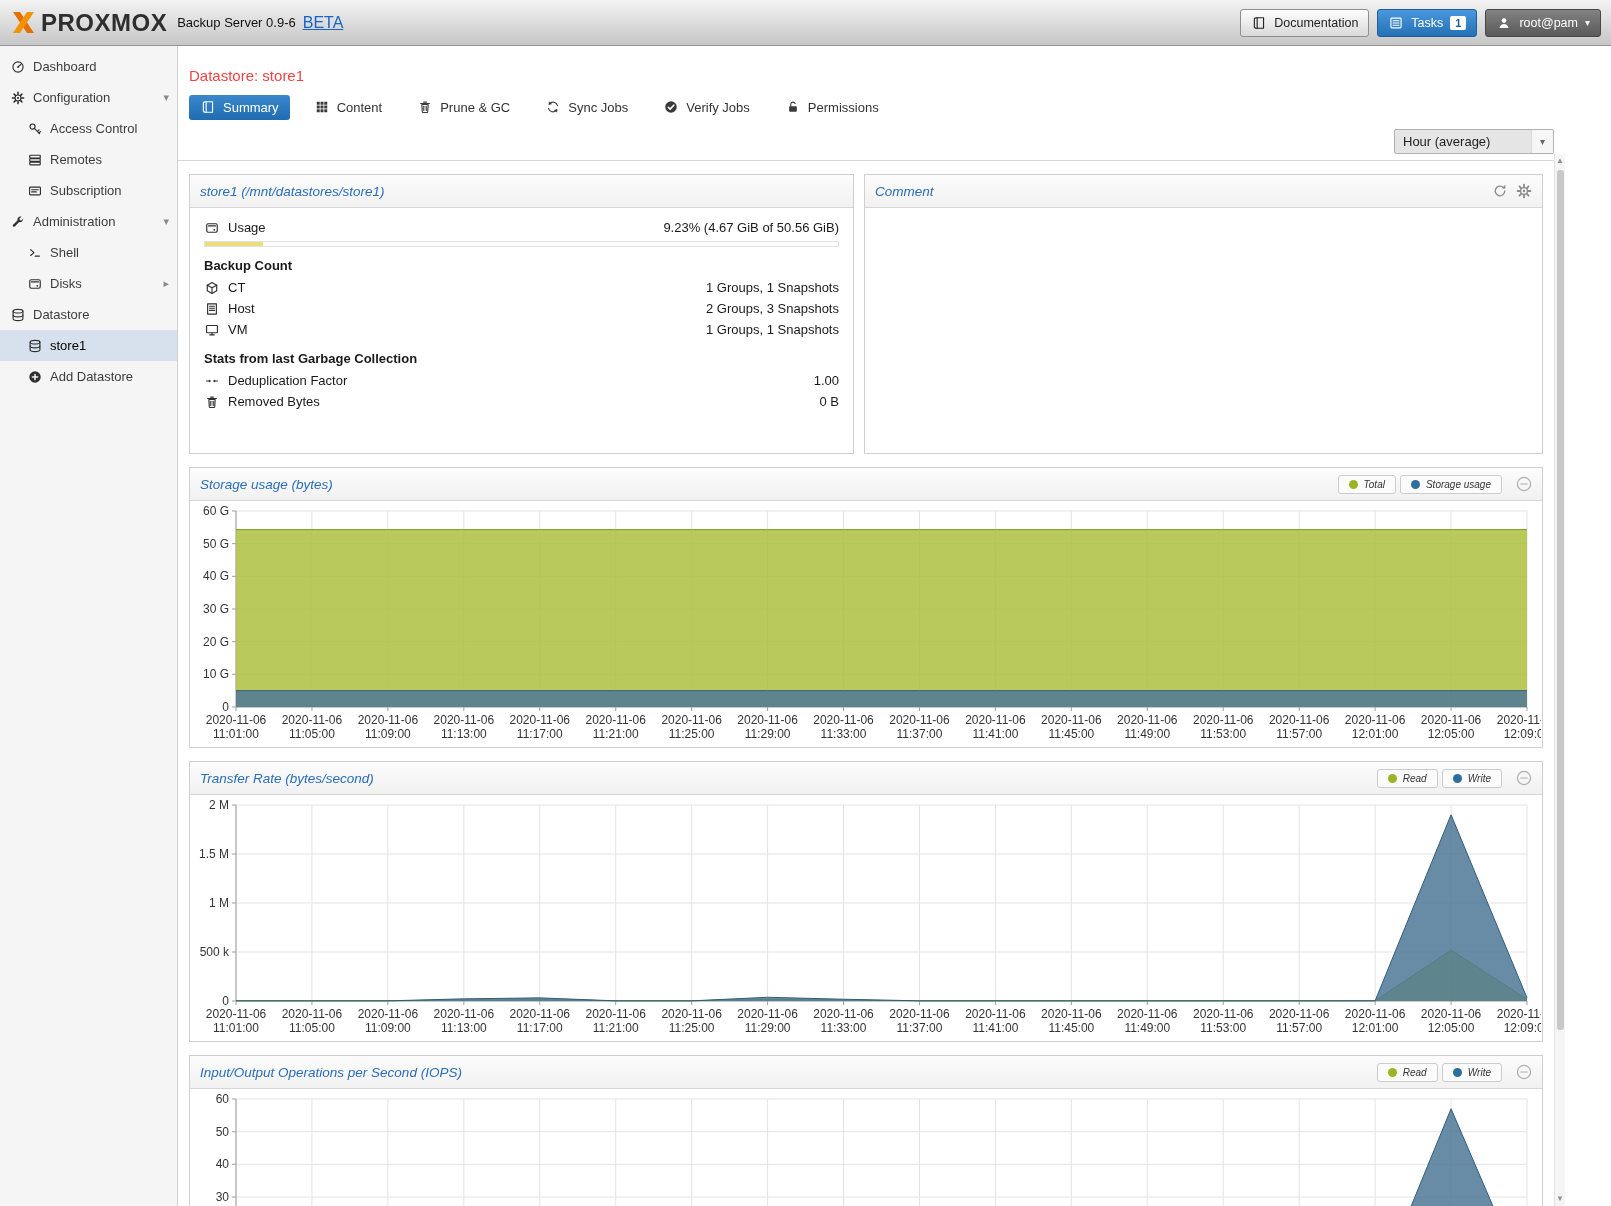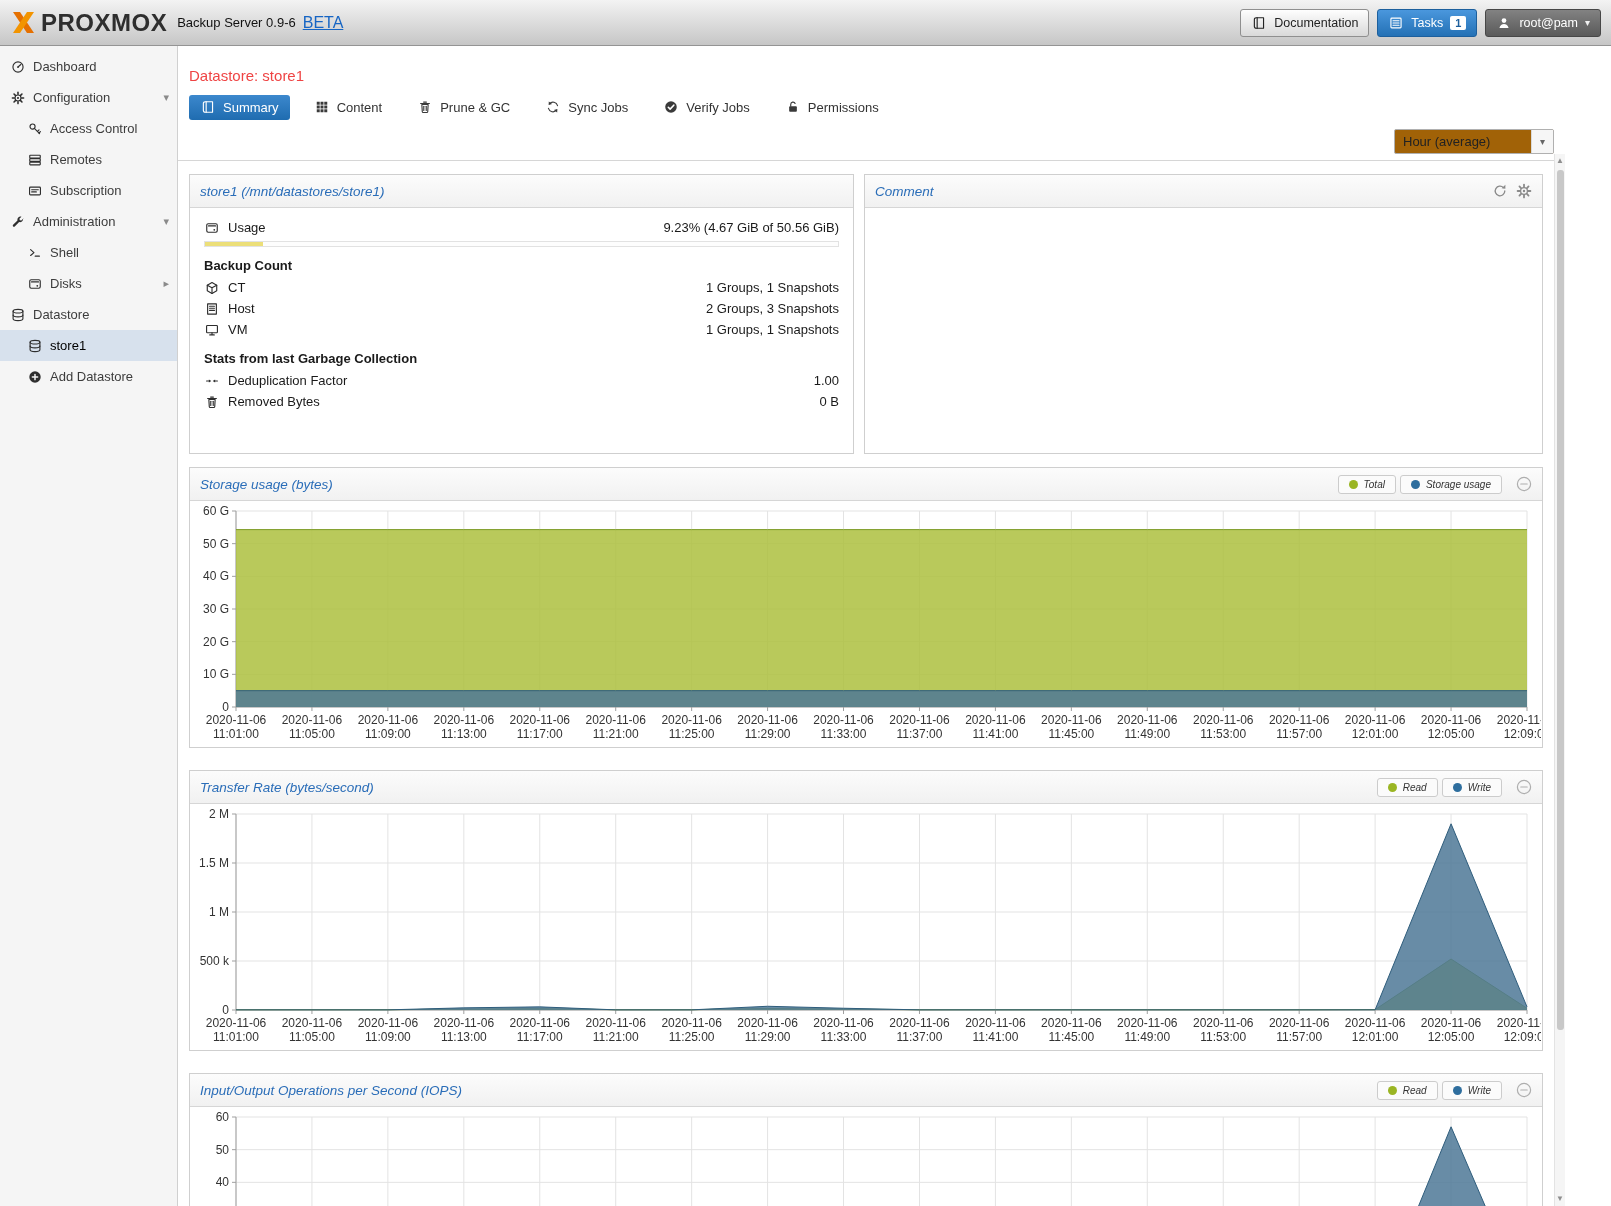--- a/index.html
+++ b/index.html
@@ -38,21 +38,21 @@
   
   .main{position:absolute;top:46px;left:178px;right:0;bottom:0;background:#fff;overflow:hidden;}
   .page-title{padding:13px 7px 9px 11px;color:#ef4444;font-size:15px;margin-top:8px;}
   .tabbar{display:flex;align-items:center;gap:13px;padding-left:11px;height:28px;}
   .tab{display:flex;align-items:center;gap:7px;padding:5px 11px;border-radius:3px;color:#333;cursor:pointer;}
   .tab .ic{color:#3a3a3a;}
   .tab.active{background:linear-gradient(#3c88cd,#1f6cb0);color:#fff;}
   .tab.active .ic{color:#fff;}
   .toolbar{height:40px;border-bottom:1px solid #d6d6d6;position:relative;width:1376px;}
   .combo{position:absolute;top:8px;left:1216px;width:160px;height:25px;border:1px solid #b0b0b0;
-    border-radius:2px;background:#a16207;display:flex;align-items:center;font-size:13px;color:#222;cursor:pointer;}
+    border-radius:2px;background:#e5e5e5;display:flex;align-items:center;font-size:13px;color:#222;cursor:pointer;}
   .combo-label{padding-left:8px;flex:1;}
   .combo-trigger{width:22px;height:100%;border-left:1px solid #d9d9d9;background:#f6f6f6;
     display:flex;align-items:center;justify-content:center;color:#666;font-size:10px;}
 
   .scroll{width:1376px;padding:13px 11px 0 11px;}
   .row1{display:flex;gap:10px;margin-bottom:13px;}
   .panel{border:1px solid #cfcfcf;background:#fff;}
   .panel-a{width:665px;height:280px;}
   .panel-b{flex:1;height:280px;}
   .panel-header{height:33px;display:flex;align-items:center;padding:0 10px;
@@ -60,21 +60,21 @@
   .panel-title{color:#2a6db8;font-size:13.5px;}
   .hdr-icons{margin-left:auto;display:flex;gap:8px;color:#8a8a8a;}
   .hdr-icons .ic{color:#8a8a8a;cursor:pointer;}
   .panel-body{padding:9px 14px;}
   .info-row{display:flex;align-items:center;gap:8px;padding:3px 0;}
   .info-value{margin-left:auto;}
   .sec-title{font-weight:bold;margin:11px 0 4px;}
   .progress{height:6px;border:1px solid #e2e2e2;background:#fdfdfd;margin:3px 0 5px;}
   .progress-fill{height:100%;background:#ecdf79;}
 
-  .chart-panel{margin-bottom:22px;text-align:right;}
+  .chart-panel{margin-bottom:13px;text-align:right;}
   .legend{margin-left:auto;display:flex;align-items:center;gap:4px;}
   .legend-item{display:flex;align-items:center;gap:6px;border:1px solid #ccc;background:#fbfbfb;
     border-radius:3px;padding:3px 10px;font-size:10px;color:#333;cursor:pointer;}
   .dot{width:9px;height:9px;border-radius:50%;flex:none;}
   .collapse{margin-left:10px;color:#aeaeae;display:flex;cursor:pointer;}
   .chart-body{padding:2px 0 0 0;}
   svg.chart{display:block;}
 
   
   .vscroll{position:absolute;left:1376px;top:108px;width:11px;bottom:0;background:#f5f5f5;

